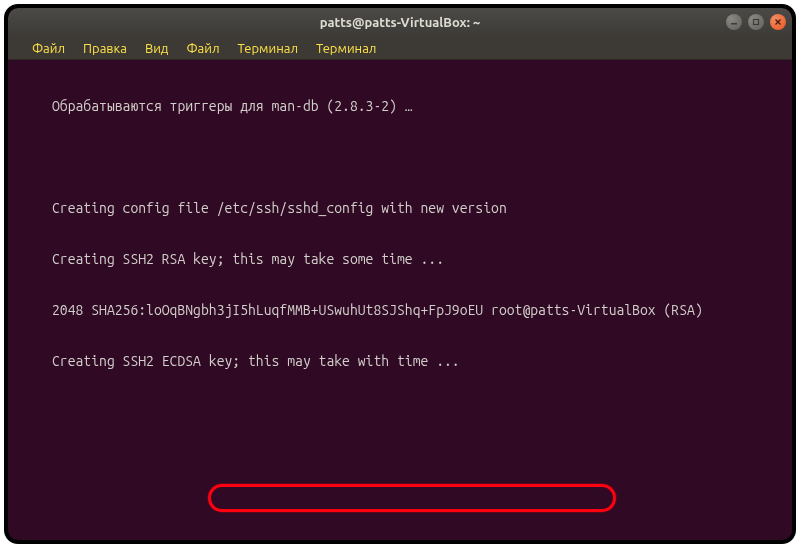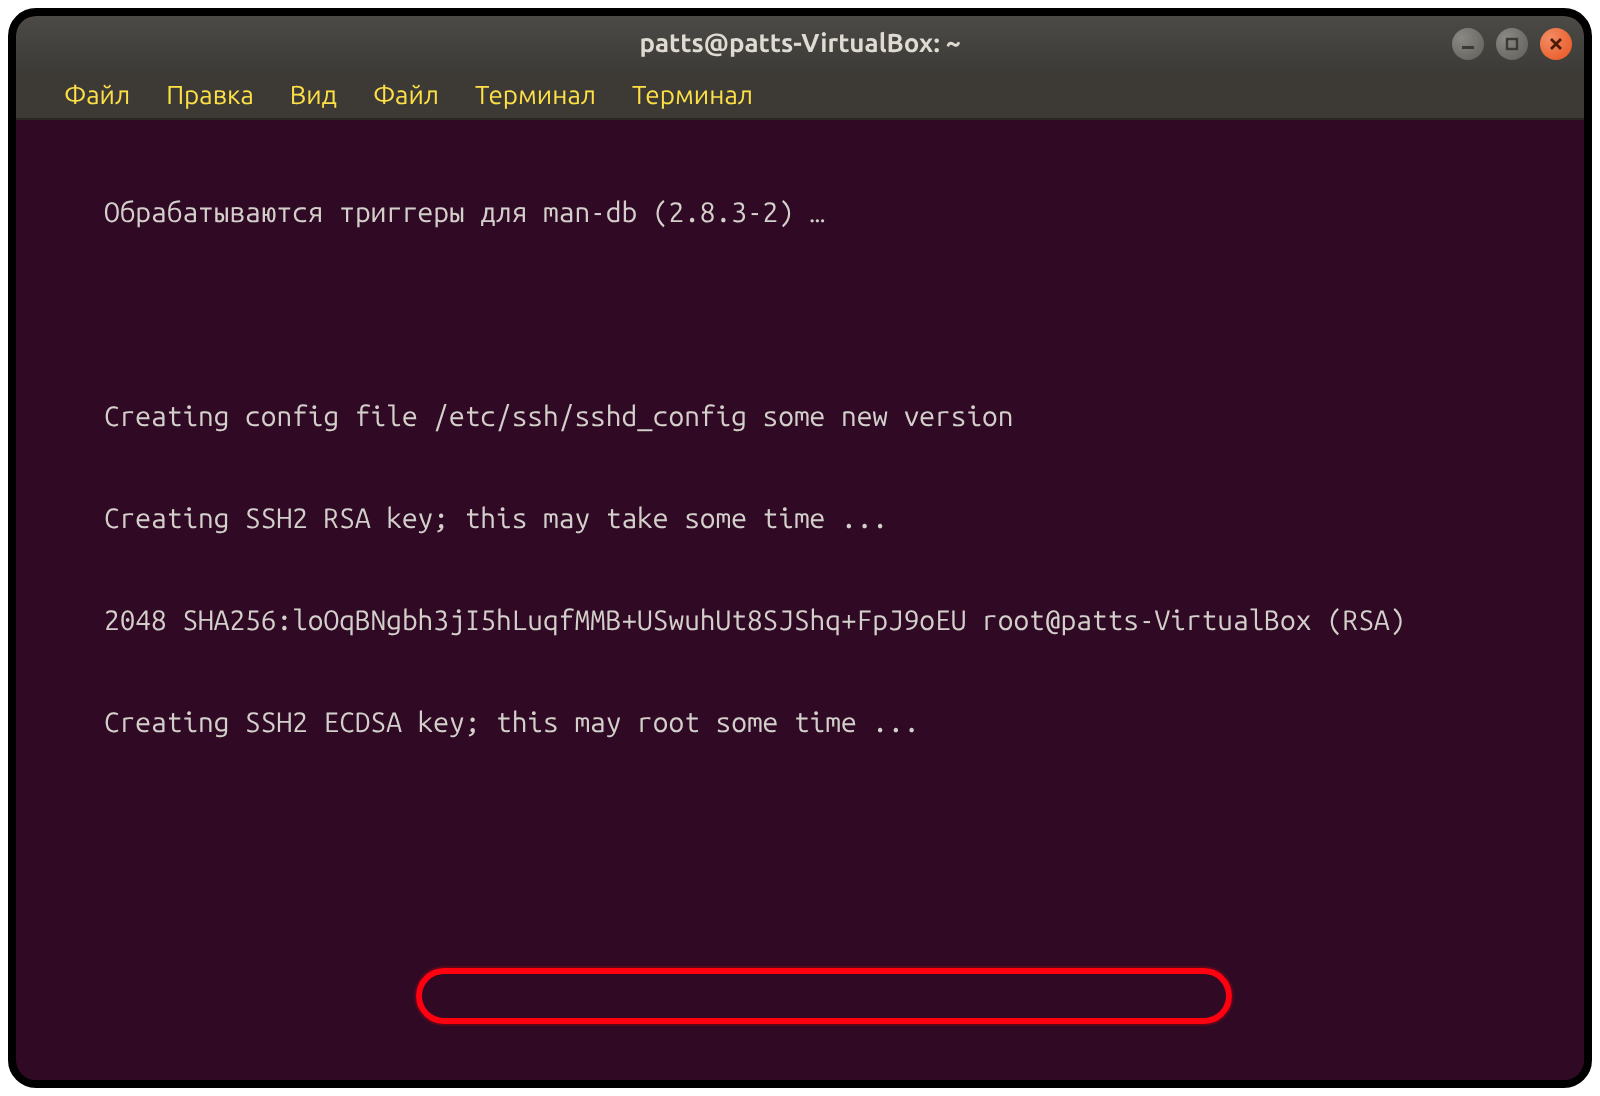--- a/index.html
+++ b/index.html
@@ -133,24 +133,24 @@
     <span class="menu-item">Правка</span>
     <span class="menu-item">Вид</span>
     <span class="menu-item">Файл</span>
     <span class="menu-item">Терминал</span>
     <span class="menu-item">Терминал</span>
   </div>
 
   <div class="terminal">
     <div class="term-line">Обрабатываются триггеры для man-db (2.8.3-2) …</div>
     <div class="term-line"></div>
-    <div class="term-line">Creating config file /etc/ssh/sshd_config some new version</div>
+    <div class="term-line">Creating config file /etc/ssh/sshd_config with new version</div>
     <div class="term-line">Creating SSH2 RSA key; this may take some time ...</div>
     <div class="term-line">2048 SHA256:loOqBNgbh3jI5hLuqfMMB+USwuhUt8SJShq+FpJ9oEU root@patts-VirtualBox (RSA)</div>
-    <div class="term-line">Creating SSH2 ECDSA key; this may root some time ...</div>
+    <div class="term-line">Creating SSH2 ECDSA key; this may take with time ...</div>
     
     
     
     
     
     
     
     
   </div>
 

